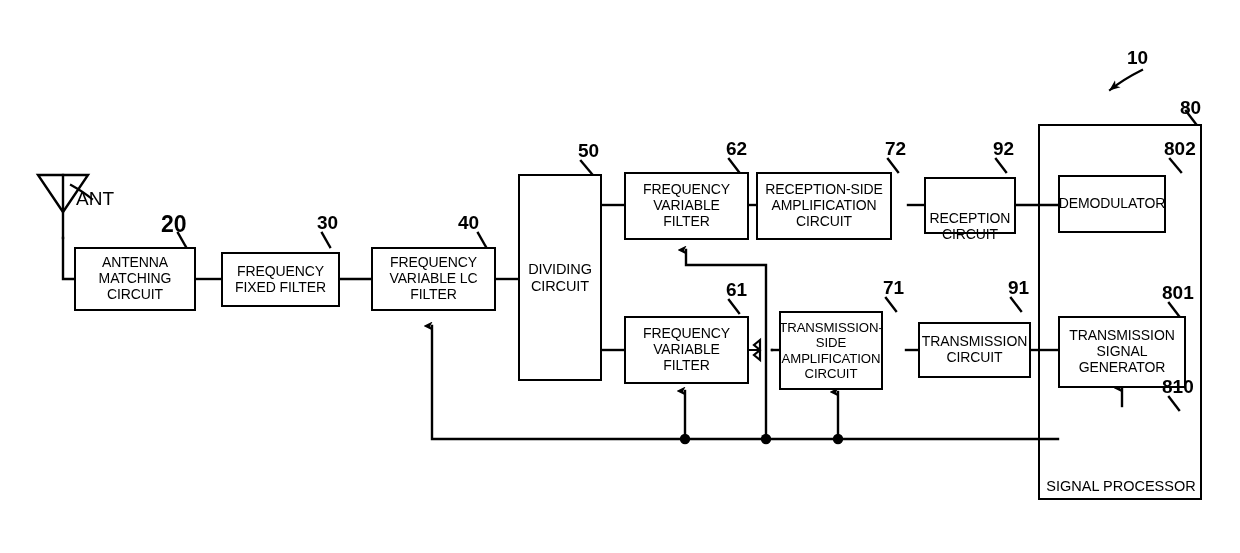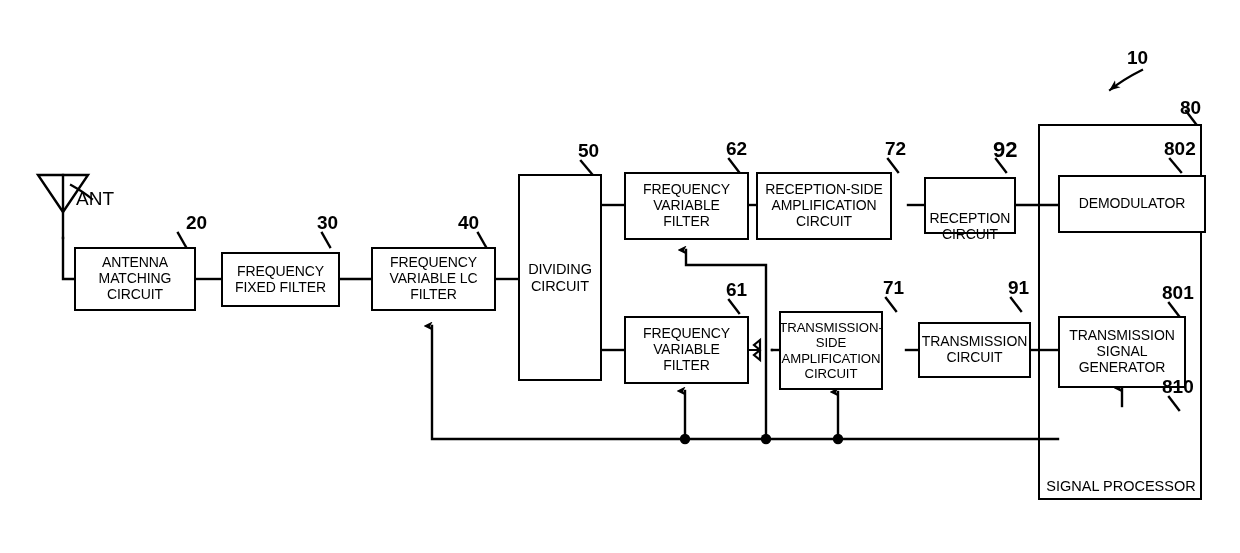--- a/index.html
+++ b/index.html
@@ -151,21 +151,21 @@
 
   <div class="outer" style="left:1038px;top:124px;width:164px;height:376px;"></div>
   <div class="sp-caption" style="left:1046px;top:479px;width:150px;font-size:14.5px;">SIGNAL PROCESSOR</div>
   <div class="ref" style="left:1180px;top:98px;font-size:19px;">80</div>
 
   <div class="blk" style="left:74px;top:247px;width:122px;height:64px;">
     <span class="lbl" style="font-size:14px;">ANTENNA
 MATCHING
 CIRCUIT</span>
   </div>
-  <div class="ref" style="left:186px;top:213px;font-size:19px;text-align:center;">20</div>
+  <div class="ref" style="left:161px;top:213px;font-size:23px;text-align:center;">20</div>
 
   <div class="blk" style="left:221px;top:252px;width:119px;height:55px;">
     <span class="lbl" style="font-size:14px;">FREQUENCY
 FIXED FILTER</span>
   </div>
   <div class="ref" style="left:317px;top:213px;font-size:19px;">30</div>
 
   <div class="blk" style="left:371px;top:247px;width:125px;height:64px;">
     <span class="lbl" style="font-size:14px;">FREQUENCY
 VARIABLE LC
@@ -190,23 +190,23 @@
     <span class="lbl" style="font-size:14px;">RECEPTION-SIDE
 AMPLIFICATION
 CIRCUIT</span>
   </div>
   <div class="ref" style="left:885px;top:139px;font-size:19px;">72</div>
 
   <div class="blk" style="left:924px;top:177px;width:92px;height:57px;">
     <span class="lbl" style="font-size:14px;margin-top:42px;">RECEPTION
 CIRCUIT</span>
   </div>
-  <div class="ref" style="left:993px;top:139px;font-size:22px;">92</div>
-
-  <div class="blk" style="left:1058px;top:175px;width:148px;height:58px;">
+  <div class="ref" style="left:993px;top:139px;font-size:19px;">92</div>
+
+  <div class="blk" style="left:1058px;top:175px;width:108px;height:58px;">
     <span class="lbl" style="font-size:14px;">DEMODULATOR</span>
   </div>
   <div class="ref" style="left:1164px;top:139px;font-size:19px;">802</div>
 
   <div class="blk" style="left:624px;top:316px;width:125px;height:68px;">
     <span class="lbl" style="font-size:14px;">FREQUENCY
 VARIABLE
 FILTER</span>
   </div>
   <div class="ref" style="left:726px;top:280px;font-size:19px;">61</div>

